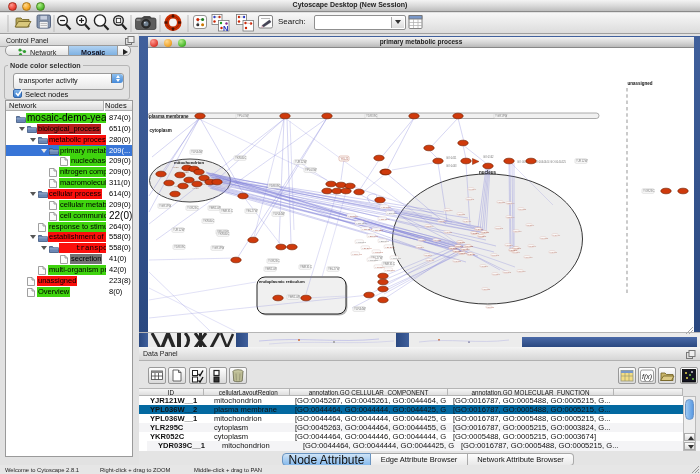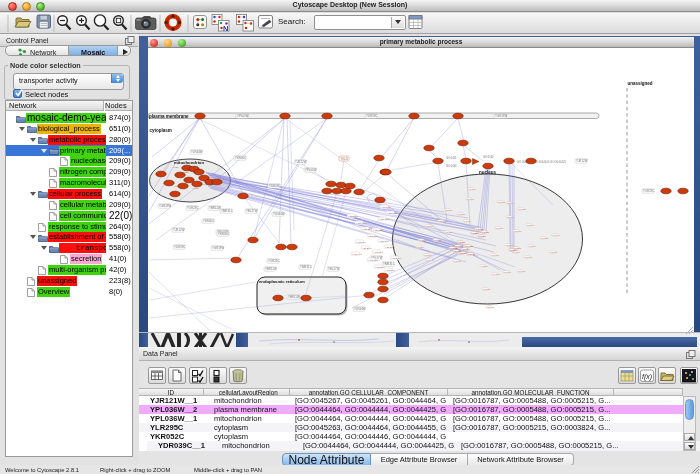--- a/index.html
+++ b/index.html
@@ -160,21 +160,21 @@
       <path d="M0.5 7.5 L0.5 1.5 L3.5 1.5 L4.5 2.8 L9.5 2.8 L9.5 7.5 Z" fill="#6b87b5" stroke="#3c567e" stroke-width="0.8"></path>
       <path d="M0.5 3.8 L9.5 3.8" stroke="#8fa6c8" stroke-width="1.2"></path>
     </svg>
 <div class="abs" style="left:20px;top:12px;max-width:80px;overflow:hidden;white-space:nowrap;background:#3fd40e;font-size:10px;line-height:10px;color:#000;padding:0 1px;">mosaic-demo-yeast</div>
 <div class="abs" style="left:103px;top:12px;font-size:7.5px;line-height:10px;color:#000;">874(0)</div>
 <div class="abs" style="left:12.5px;top:25.85px;width:0;height:0;border-left:3px solid transparent;border-right:3px solid transparent;border-top:4px solid #555;"></div>
 <svg class="abs" style="left:20.5px;top:24.35px;" width="10" height="8" viewBox="0 0 10 8">
       <path d="M0.5 7.5 L0.5 1.5 L3.5 1.5 L4.5 2.8 L9.5 2.8 L9.5 7.5 Z" fill="#6b87b5" stroke="#3c567e" stroke-width="0.8"></path>
       <path d="M0.5 3.8 L9.5 3.8" stroke="#8fa6c8" stroke-width="1.2"></path>
     </svg>
-<div class="abs" style="left:31px;top:22.85px;max-width:69px;overflow:hidden;white-space:nowrap;background:#eab308;font-size:7.5px;line-height:10px;color:#000;padding:0 1px;">biological_process</div>
+<div class="abs" style="left:31px;top:22.85px;max-width:69px;overflow:hidden;white-space:nowrap;background:#b91c1c;font-size:7.5px;line-height:10px;color:#000;padding:0 1px;">biological_process</div>
 <div class="abs" style="left:103px;top:22.85px;font-size:7.5px;line-height:10px;color:#000;">651(0)</div>
 <div class="abs" style="left:23.5px;top:36.7px;width:0;height:0;border-left:3px solid transparent;border-right:3px solid transparent;border-top:4px solid #555;"></div>
 <svg class="abs" style="left:31.5px;top:35.2px;" width="10" height="8" viewBox="0 0 10 8">
       <path d="M0.5 7.5 L0.5 1.5 L3.5 1.5 L4.5 2.8 L9.5 2.8 L9.5 7.5 Z" fill="#6b87b5" stroke="#3c567e" stroke-width="0.8"></path>
       <path d="M0.5 3.8 L9.5 3.8" stroke="#8fa6c8" stroke-width="1.2"></path>
     </svg>
 <div class="abs" style="left:42px;top:33.7px;max-width:58px;overflow:hidden;white-space:nowrap;background:#fb0f0c;font-size:7.5px;line-height:10px;color:#000;padding:0 1px;">metabolic process</div>
 <div class="abs" style="left:103px;top:33.7px;font-size:7.5px;line-height:10px;color:#000;text-align:right;">280(0)</div>
 <div class="abs" style="left:0;top:44.05px;width:128px;height:11px;background:#3875d7;"></div>
 <div class="abs" style="left:34.5px;top:47.55px;width:0;height:0;border-left:3px solid transparent;border-right:3px solid transparent;border-top:4px solid #e8e8e8;"></div>
@@ -238,21 +238,21 @@
 <svg class="abs" style="left:42.5px;top:143.7px;" width="10" height="8" viewBox="0 0 10 8">
       <path d="M0.5 7.5 L0.5 1.5 L3.5 1.5 L4.5 2.8 L9.5 2.8 L9.5 7.5 Z" fill="#6b87b5" stroke="#3c567e" stroke-width="0.8"></path>
       <path d="M0.5 3.8 L9.5 3.8" stroke="#8fa6c8" stroke-width="1.2"></path>
     </svg>
 <div class="abs" style="left:53px;top:142.2px;max-width:47px;overflow:hidden;white-space:nowrap;background:#fb0f0c;font-size:7.5px;line-height:10px;color:#000;padding:0 17px;font-family:Liberation Mono, monospace;">transport</div>
 <div class="abs" style="left:103px;top:142.2px;font-size:7.5px;line-height:10px;color:#000;">558(0)</div>
 <svg class="abs" style="left:53.5px;top:154.05px;" width="8" height="9" viewBox="0 0 8 9">
       <path d="M0.5 8.5 L0.5 0.5 L5 0.5 L7.5 3 L7.5 8.5 Z" fill="#fcfcfc" stroke="#888" stroke-width="0.8"></path>
       <path d="M5 0.5 L5 3 L7.5 3" fill="none" stroke="#888" stroke-width="0.8"></path>
     </svg>
-<div class="abs" style="left:64px;top:153.05px;max-width:36px;overflow:hidden;white-space:nowrap;background:#f9a8d4;font-size:7.5px;line-height:10px;color:#000;padding:0 1px;">secretion</div>
+<div class="abs" style="left:64px;top:153.05px;max-width:36px;overflow:hidden;white-space:nowrap;background:#737373;font-size:7.5px;line-height:10px;color:#000;padding:0 1px;">secretion</div>
 <div class="abs" style="left:103px;top:153.05px;font-size:7.5px;line-height:10px;color:#000;">41(0)</div>
 <svg class="abs" style="left:31.5px;top:164.9px;" width="8" height="9" viewBox="0 0 8 9">
       <path d="M0.5 8.5 L0.5 0.5 L5 0.5 L7.5 3 L7.5 8.5 Z" fill="#fcfcfc" stroke="#888" stroke-width="0.8"></path>
       <path d="M5 0.5 L5 3 L7.5 3" fill="none" stroke="#888" stroke-width="0.8"></path>
     </svg>
 <div class="abs" style="left:42px;top:163.9px;max-width:58px;overflow:hidden;white-space:nowrap;background:#3fd40e;font-size:7.5px;line-height:10px;color:#000;padding:0 1px;">multi-organism pro</div>
 <div class="abs" style="left:103px;top:163.9px;font-size:7.5px;line-height:10px;color:#000;">42(0)</div>
 <svg class="abs" style="left:20.5px;top:175.75px;" width="8" height="9" viewBox="0 0 8 9">
       <path d="M0.5 8.5 L0.5 0.5 L5 0.5 L7.5 3 L7.5 8.5 Z" fill="#fcfcfc" stroke="#888" stroke-width="0.8"></path>
       <path d="M5 0.5 L5 3 L7.5 3" fill="none" stroke="#888" stroke-width="0.8"></path>
@@ -940,21 +940,21 @@
 <div class="abs" style="left:309px;top:0;width:166px;height:7.5px;background:linear-gradient(#f6f6f6,#dedede);border-right:1px solid #b5b5b5;border-top:1px solid #b5b5b5;border-bottom:1px solid #b5b5b5;font-size:6.3px;line-height:7px;text-align:center;color:#111;overflow:hidden;">annotation.GO MOLECULAR_FUNCTION</div>
 <div class="abs" style="left:475px;top:0;width:69px;height:7.5px;background:linear-gradient(#f6f6f6,#dedede);border-right:1px solid #b5b5b5;border-top:1px solid #b5b5b5;border-bottom:1px solid #b5b5b5;font-size:6.3px;line-height:7px;text-align:center;color:#111;overflow:hidden;"></div>
 </div>
 <div class="abs" style="left:0;top:48.5px;width:557px;height:55px;background:#fff;">
 <div class="abs" style="left:0;top:0px;width:557px;height:9.17px;background:#fff;font-size:7.6px;line-height:9.2px;color:#111;white-space:nowrap;">
 <span class="abs" style="left:11px;width:53px;overflow:hidden;font-weight:bold;">YJR121W__1</span>
         <span class="abs" style="left:75px;width:75px;overflow:hidden;">mitochondrion</span>
         <span class="abs" style="left:156px;width:152px;overflow:hidden;">[GO:0045267, GO:0045261, GO:0044464, G...</span>
         <span class="abs" style="left:314px;width:160px;overflow:hidden;">[GO:0016787, GO:0005488, GO:0005215, G...</span>
 </div>
-<div class="abs" style="left:0;top:9.17px;width:557px;height:9.17px;background:#f0abfc;font-size:7.6px;line-height:9.2px;color:#111;white-space:nowrap;padding-left:9px;">
+<div class="abs" style="left:0;top:9.17px;width:557px;height:9.17px;background:#0369a1;font-size:7.6px;line-height:9.2px;color:#111;white-space:nowrap;padding-left:9px;">
 <span class="abs" style="left:11px;width:53px;overflow:hidden;font-weight:bold;">YPL036W__2</span>
         <span class="abs" style="left:75px;width:75px;overflow:hidden;">plasma membrane</span>
         <span class="abs" style="left:156px;width:152px;overflow:hidden;">[GO:0044464, GO:0044444, GO:0044425, G...</span>
         <span class="abs" style="left:314px;width:160px;overflow:hidden;">[GO:0016787, GO:0005488, GO:0005215, G...</span>
 </div>
 <div class="abs" style="left:0;top:18.34px;width:557px;height:9.17px;background:#fff;font-size:7.6px;line-height:9.2px;color:#111;white-space:nowrap;">
 <span class="abs" style="left:11px;width:53px;overflow:hidden;font-weight:bold;">YPL036W__1</span>
         <span class="abs" style="left:75px;width:75px;overflow:hidden;">mitochondrion</span>
         <span class="abs" style="left:156px;width:152px;overflow:hidden;">[GO:0044464, GO:0044444, GO:0044425, G...</span>
         <span class="abs" style="left:314px;width:160px;overflow:hidden;">[GO:0016787, GO:0005488, GO:0005215, G...</span>
@@ -962,20 +962,21 @@
 <div class="abs" style="left:0;top:27.51px;width:557px;height:9.17px;background:#f4f4f6;font-size:7.6px;line-height:9.2px;color:#111;white-space:nowrap;">
 <span class="abs" style="left:11px;width:53px;overflow:hidden;font-weight:bold;">YLR295C</span>
         <span class="abs" style="left:75px;width:75px;overflow:hidden;">cytoplasm</span>
         <span class="abs" style="left:156px;width:152px;overflow:hidden;">[GO:0045263, GO:0044464, GO:0044455, G...</span>
         <span class="abs" style="left:314px;width:160px;overflow:hidden;">[GO:0016787, GO:0005215, GO:0003824, G...</span>
 </div>
 <div class="abs" style="left:0;top:36.68px;width:557px;height:9.17px;background:#fff;font-size:7.6px;line-height:9.2px;color:#111;white-space:nowrap;">
 <span class="abs" style="left:11px;width:53px;overflow:hidden;font-weight:bold;">YKR052C</span>
         <span class="abs" style="left:75px;width:75px;overflow:hidden;">cytoplasm</span>
         <span class="abs" style="left:156px;width:152px;overflow:hidden;">[GO:0044464, GO:0044446, GO:0044444, G...</span>
+        <span class="abs" style="left:314px;width:160px;overflow:hidden;">[GO:0005488, GO:0005215, GO:0003674]</span>
 </div>
 <div class="abs" style="left:8px;top:45.85px;width:557px;height:9.17px;background:#f4f4f6;font-size:7.6px;line-height:9.2px;color:#111;white-space:nowrap;">
 <span class="abs" style="left:11px;width:53px;overflow:hidden;font-weight:bold;">YDR039C__1</span>
         <span class="abs" style="left:75px;width:75px;overflow:hidden;">mitochondrion</span>
         <span class="abs" style="left:156px;width:152px;overflow:hidden;">[GO:0044464, GO:0044444, GO:0044425, G...</span>
         <span class="abs" style="left:314px;width:160px;overflow:hidden;">[GO:0016787, GO:0005488, GO:0005215, G...</span>
 </div>
 </div>
 <div class="abs" style="left:544px;top:48.5px;width:13px;height:55px;background:#eee;border:1px solid #bbb;">
 <div class="abs" style="left:1px;top:2px;width:9px;height:21px;background:linear-gradient(90deg,#9ec9f2,#5a9ae2);border-radius:5px;border:1px solid #6a94c8;"></div>

